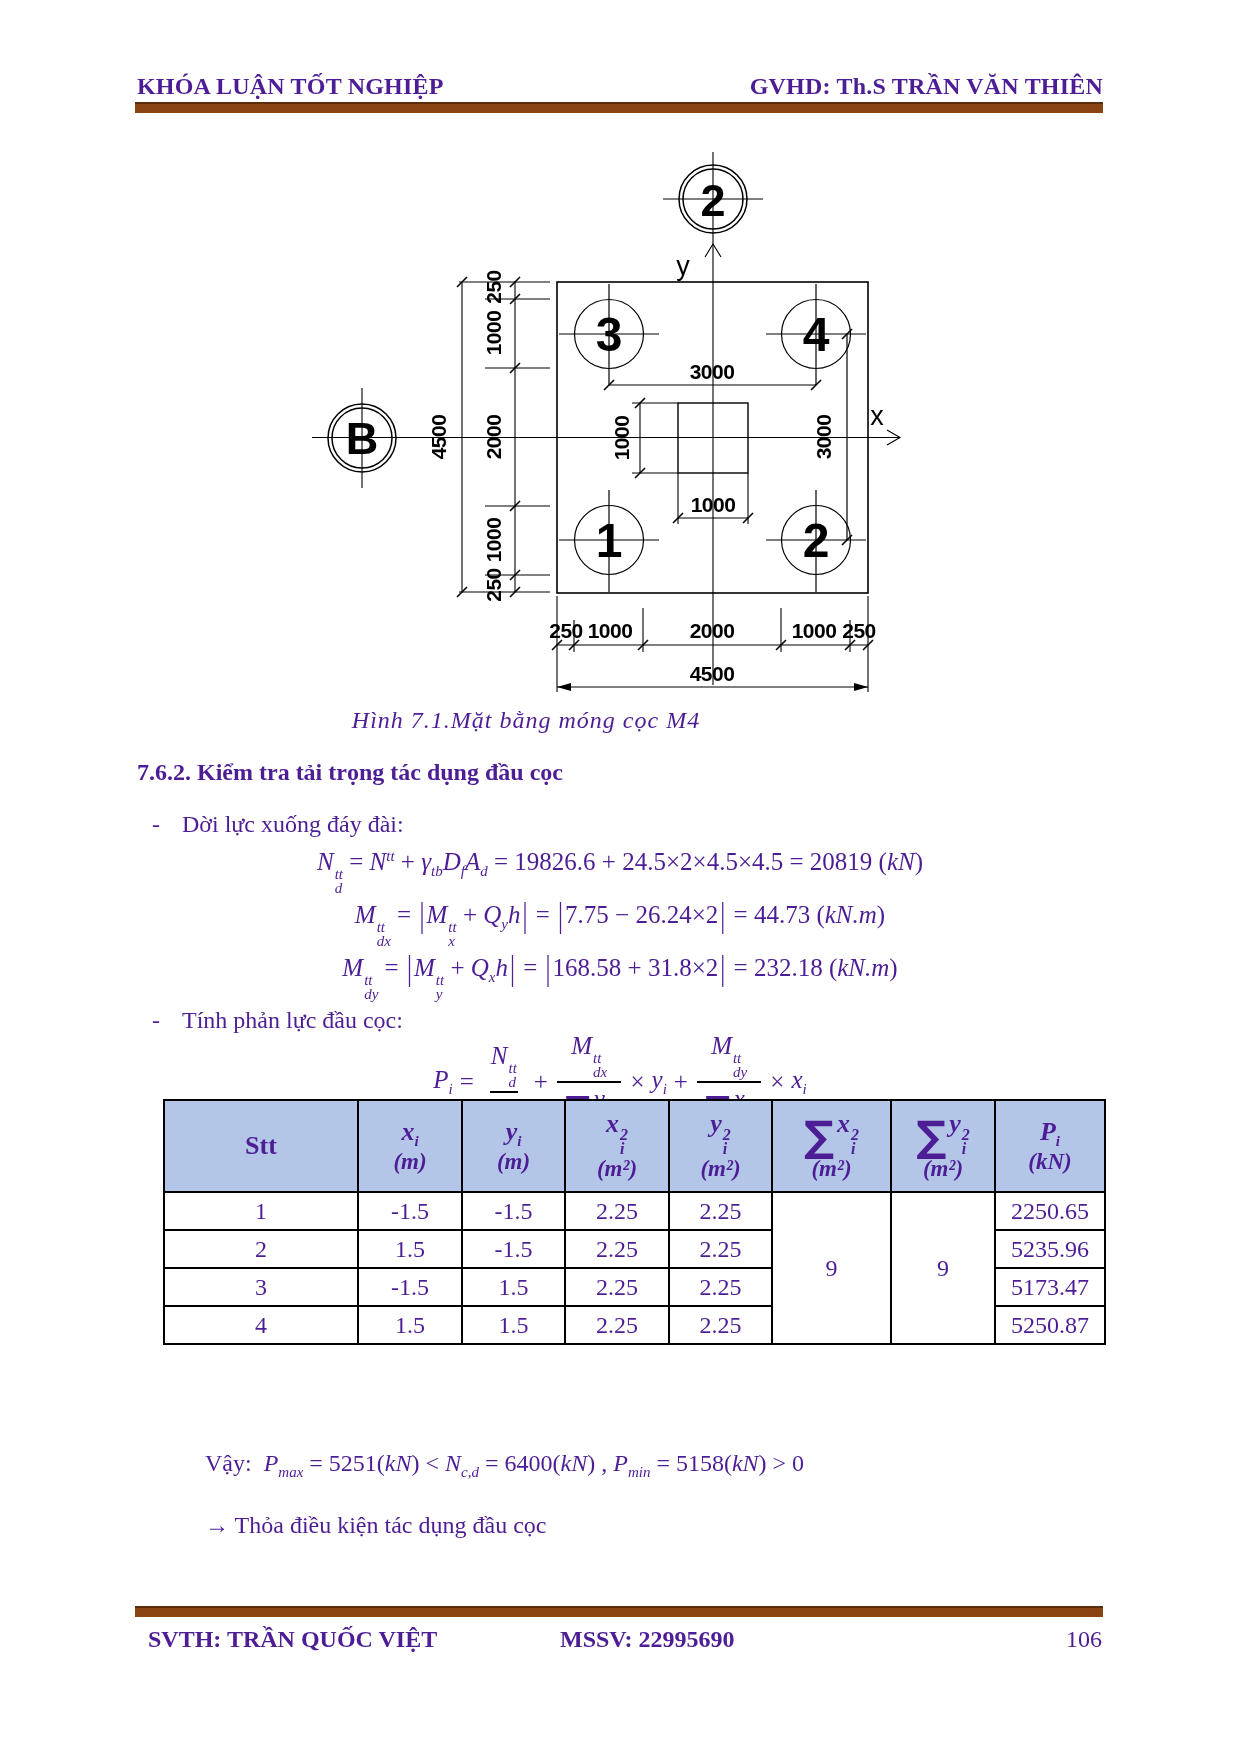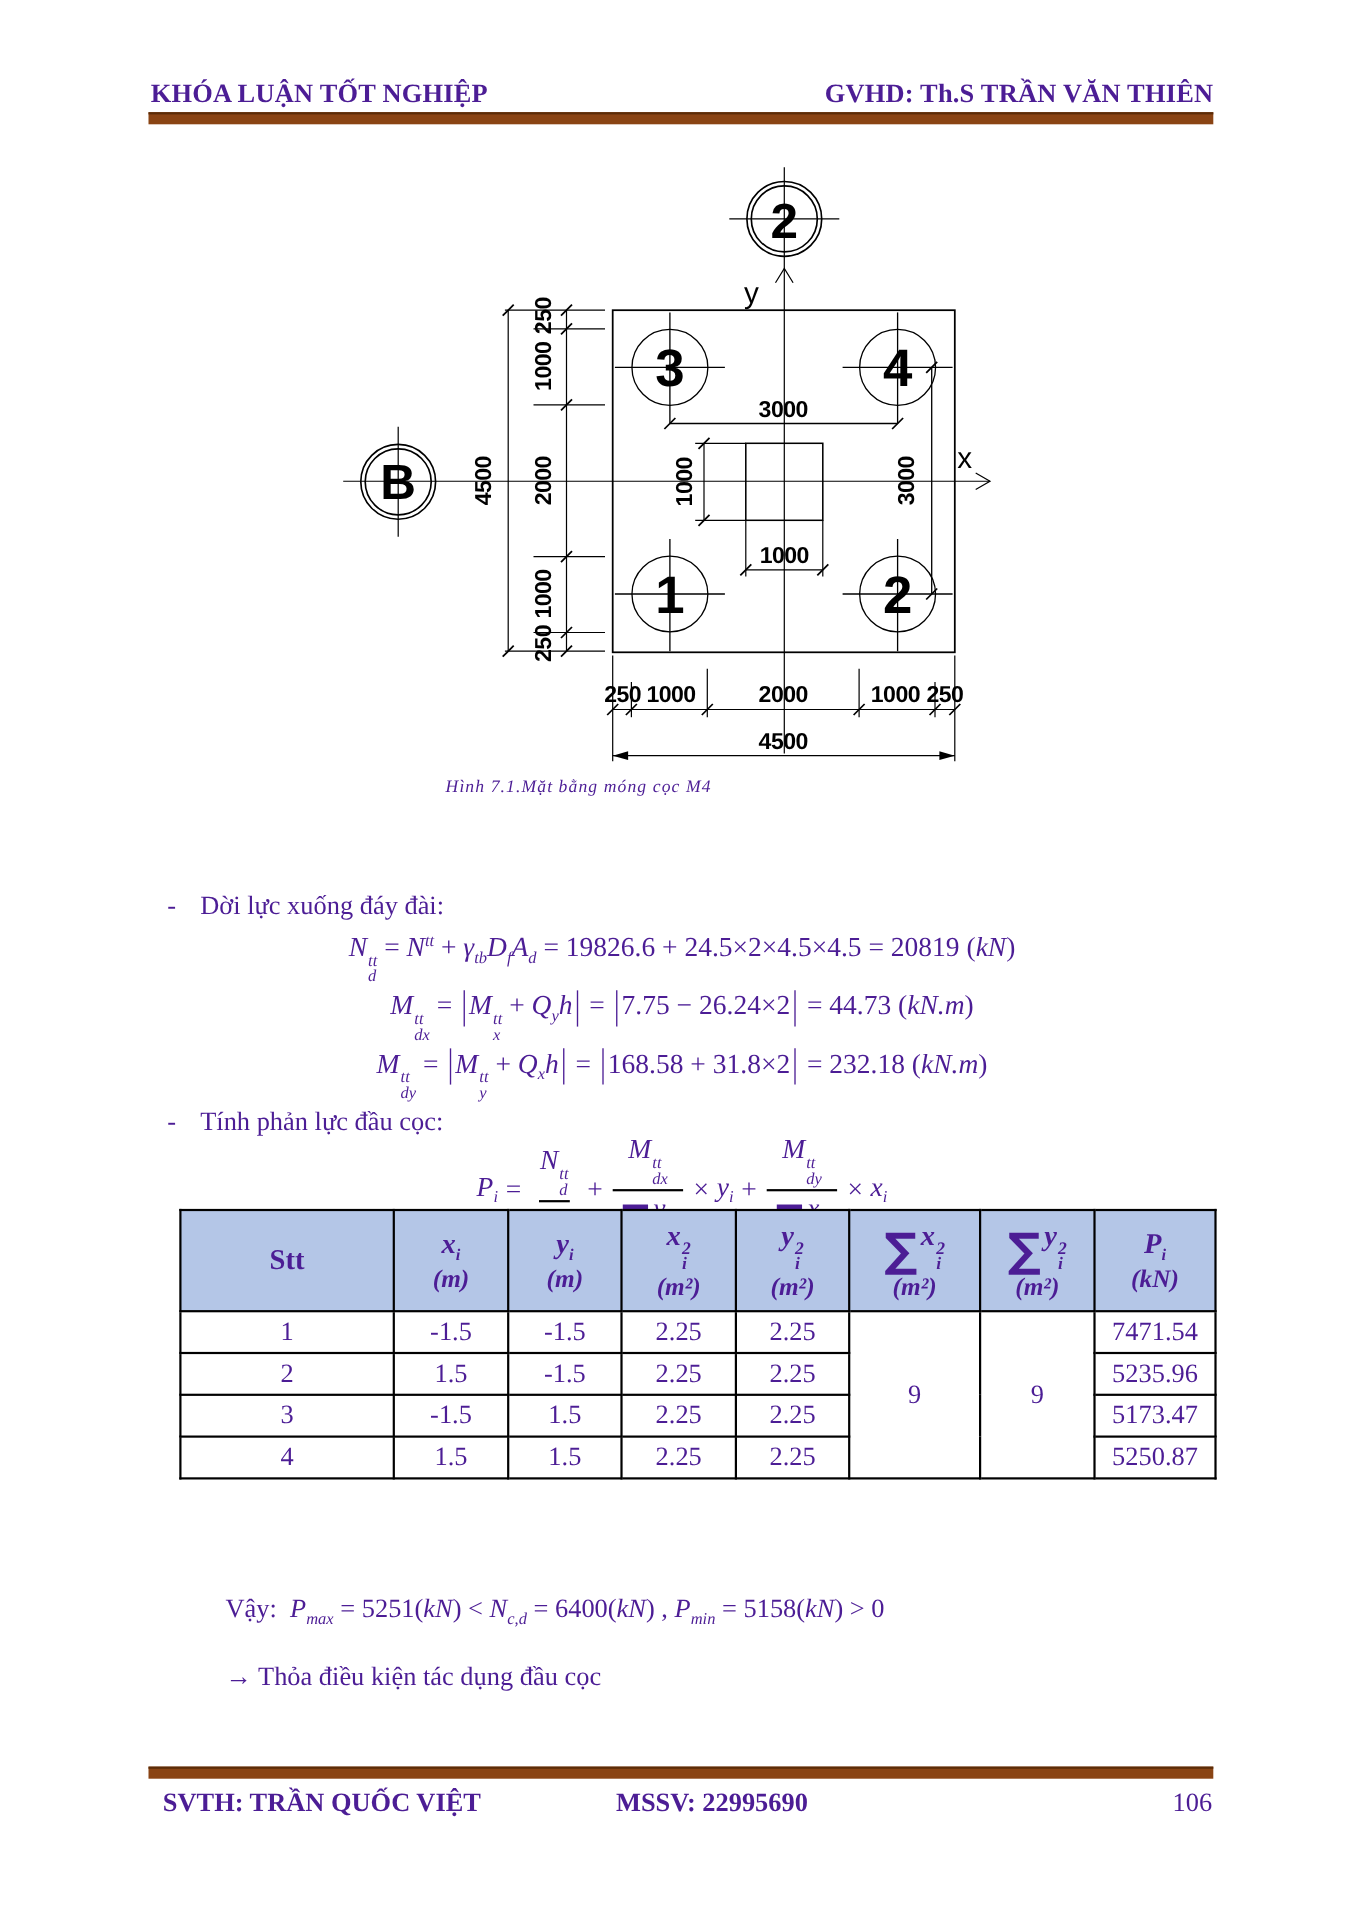--- a/index.html
+++ b/index.html
@@ -20,21 +20,21 @@
   
   svg.drawing{position:absolute;left:280px;top:140px;}
   svg.drawing line, svg.drawing polyline, svg.drawing rect, svg.drawing circle{stroke:#000;fill:none;}
   .dimtxt{font-family:"Liberation Sans", sans-serif;font-weight:bold;font-size:21px;letter-spacing:-0.5px;fill:#000;}
   .axtxt{font-family:"Liberation Sans", sans-serif;font-size:27px;fill:#000;}
   .piletxt{font-family:"Liberation Sans", sans-serif;font-weight:bold;font-size:48px;fill:#000;}
   .bubtxt{font-family:"Liberation Sans", sans-serif;font-weight:bold;font-size:45px;fill:#000;}
 
   
   .fig-caption{position:absolute;top:707px;left:0;width:1052px;text-align:center;
-               font-style:italic;font-size:16px;letter-spacing:1px;}
+               font-style:italic;font-size:24px;letter-spacing:1px;}
   .section-heading{position:absolute;top:759px;left:137px;font-weight:bold;font-size:24px;}
   .bullet{position:absolute;display:flex;gap:22px;font-size:24px;}
   .bullet1{top:811px;left:152px;}
   .bullet2{top:1007px;left:152px;}
   .tbl-caption{position:absolute;top:1120px;left:0;width:1090px;text-align:right;
                font-style:italic;font-size:28px;letter-spacing:0.5px;}
 
   
   .formula{position:absolute;left:0;width:1240px;text-align:center;font-size:25px;}
   .fx1{top:848px;} .fx2{top:901px;} .fx3{top:954px;}
@@ -217,20 +217,21 @@
 
     <g stroke-width="1.1">
       <line x1="277" y1="547" x2="588" y2="547"></line>
       <polygon points="277,547 291,543 291,551" fill="#000" stroke="none"></polygon>
       <polygon points="588,547 574,543 574,551" fill="#000" stroke="none"></polygon>
     </g>
     <text class="dimtxt" x="432" y="541" text-anchor="middle">4500</text>
   </svg>
 
   <div class="fig-caption">Hình 7.1.Mặt bằng móng cọc M4</div>
+  <div class="section-heading">7.6.2. Kiểm tra tải trọng tác dụng đầu cọc</div>
 
   <div class="bullet bullet1">
     <span class="dash">-</span>
     <span>Dời lực xuống đáy đài:</span>
   </div>
 
   <div class="formula fx1"><span class="it"><span>N</span><span class="ss">
           <span>tt</span>
           <span>d</span>
         </span></span><span class="rm"><span> = </span></span><span class="it"><span>N</span><sup>tt</sup></span><span class="rm"><span> + </span></span><span class="it"><span>γ</span><sub>tb</sub></span><span class="it"><span>D</span><sub>f</sub></span><span class="it"><span>A</span><sub>d</sub></span><span class="rm"><span> = 19826.6 + 24.5×2×4.5×4.5 = 20819 (</span></span><span class="it"><span>kN</span></span><span class="rm"><span>)</span></span></div>
@@ -402,21 +403,21 @@
       </thead>
     <tbody id="tbody">
         <tr>
           <td>1</td>
           <td>-1.5</td>
           <td>-1.5</td>
           <td>2.25</td>
           <td>2.25</td>
           <td rowspan="4">9</td>
           <td rowspan="4">9</td>
-          <td>7471.54</td>
+          <td>2250.65</td>
         </tr>
         <tr>
           <td>2</td>
           <td>1.5</td>
           <td>-1.5</td>
           <td>2.25</td>
           <td>2.25</td>
           <td>5235.96</td>
         </tr>
         <tr>

